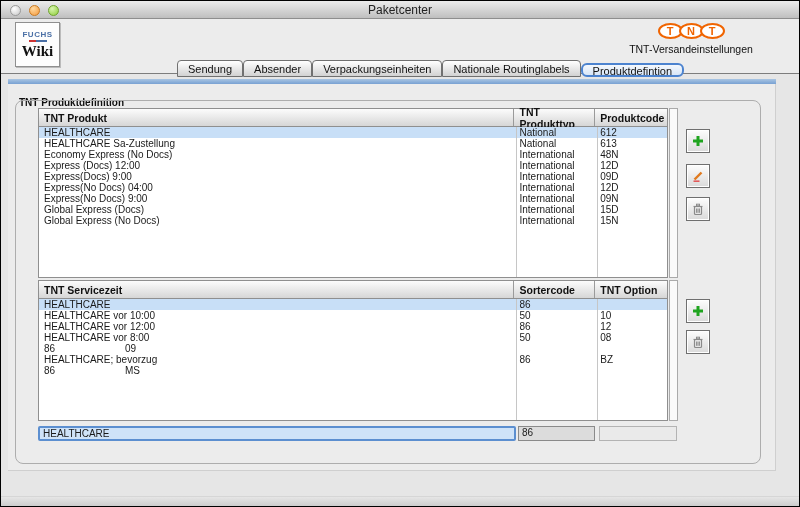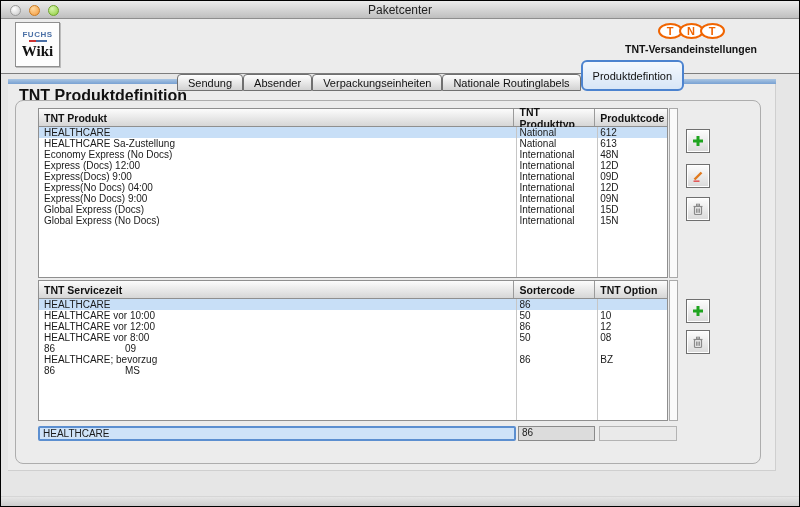--- a/index.html
+++ b/index.html
@@ -42,46 +42,46 @@
   .fuchs-bottom { font-family:"Liberation Serif", serif; font-weight:bold; font-size:15px; color:#111; }
 
   .tnt-block { position:absolute; right:28px; top:4px; width:160px; text-align:center; }
   .tnt-ovals { display:flex; justify-content:center; }
   .tnt-oval {
     display:inline-flex; align-items:center; justify-content:center;
     width:25px; height:16px; border:2.5px solid #f06400; border-radius:50%;
     color:#f06400; font-weight:bold; font-size:11px; background:#fff;
   }
   .tnt-oval + .tnt-oval { margin-left:-4px; }
-  .tnt-caption { margin-top:4px; font-size:10.5px; font-weight:bold; color:#111; white-space:nowrap; }
+  .tnt-caption { margin-top:4px; font-size:10.5px; font-weight:normal; color:#111; white-space:nowrap; }
 
   
   .tabs { position:absolute; left:176px; top:59px; display:flex; z-index:5; align-items:flex-end; }
   .tab {
     height:17px; padding:1px 10px 0; font-size:11px; color:#111;
     background:linear-gradient(#ffffff,#d2d2d2);
     border:1px solid #707070; border-radius:4px 4px 0 0;
     display:flex; align-items:center; white-space:nowrap; cursor:default;
   }
   .tab.active {
     background:linear-gradient(#f4f8fd,#d8e6f7);
-    border:2px solid #4c83cf; border-radius:6px; height:31px;
+    border:2px solid #4c83cf; border-radius:6px; height:14px;
   }
 
   
   .tab-panel {
     position:absolute; left:7px; top:78px; width:768px; height:392px;
     background:#ececec; border-right:1px solid #cfcfcf; border-bottom:1px solid #cfcfcf;
   }
   .blue-strip {
     position:absolute; left:7px; top:78px; width:768px; height:5px;
     background:linear-gradient(#a9c5e3,#78a1d2); z-index:4;
   }
 
-  .section-label { position:absolute; left:18px; top:86px; font-size:16px; font-weight:bold; color:#111; }
+  .section-label { position:absolute; left:18px; top:96px; font-size:10px; font-weight:bold; color:#111; }
 
   .groupbox {
     position:absolute; left:14px; top:99px; width:746px; height:364px;
     border:1px solid #adadad; border-radius:8px;
   }
 
   
   .table { position:absolute; left:37px; width:630px; border:1px solid #8f8f8f; background:#4d7c0f; }
   .table1 { top:107px; height:170px; }
   .table2 { top:279px; height:141px; }

